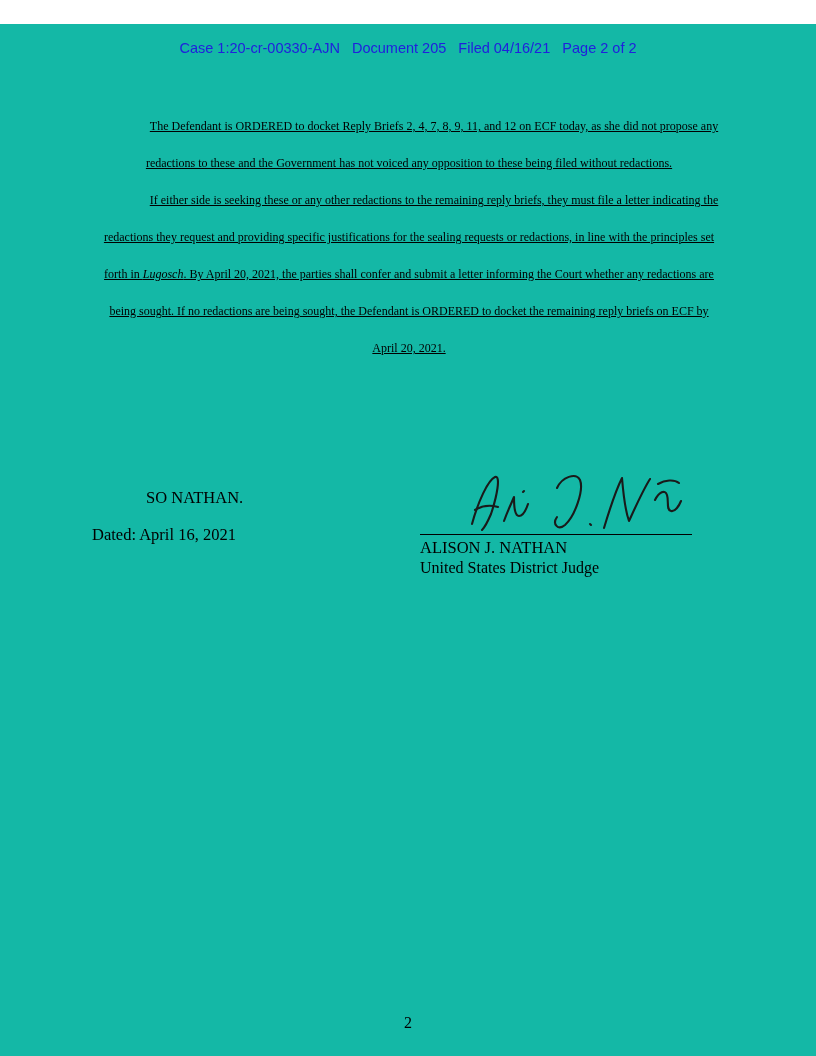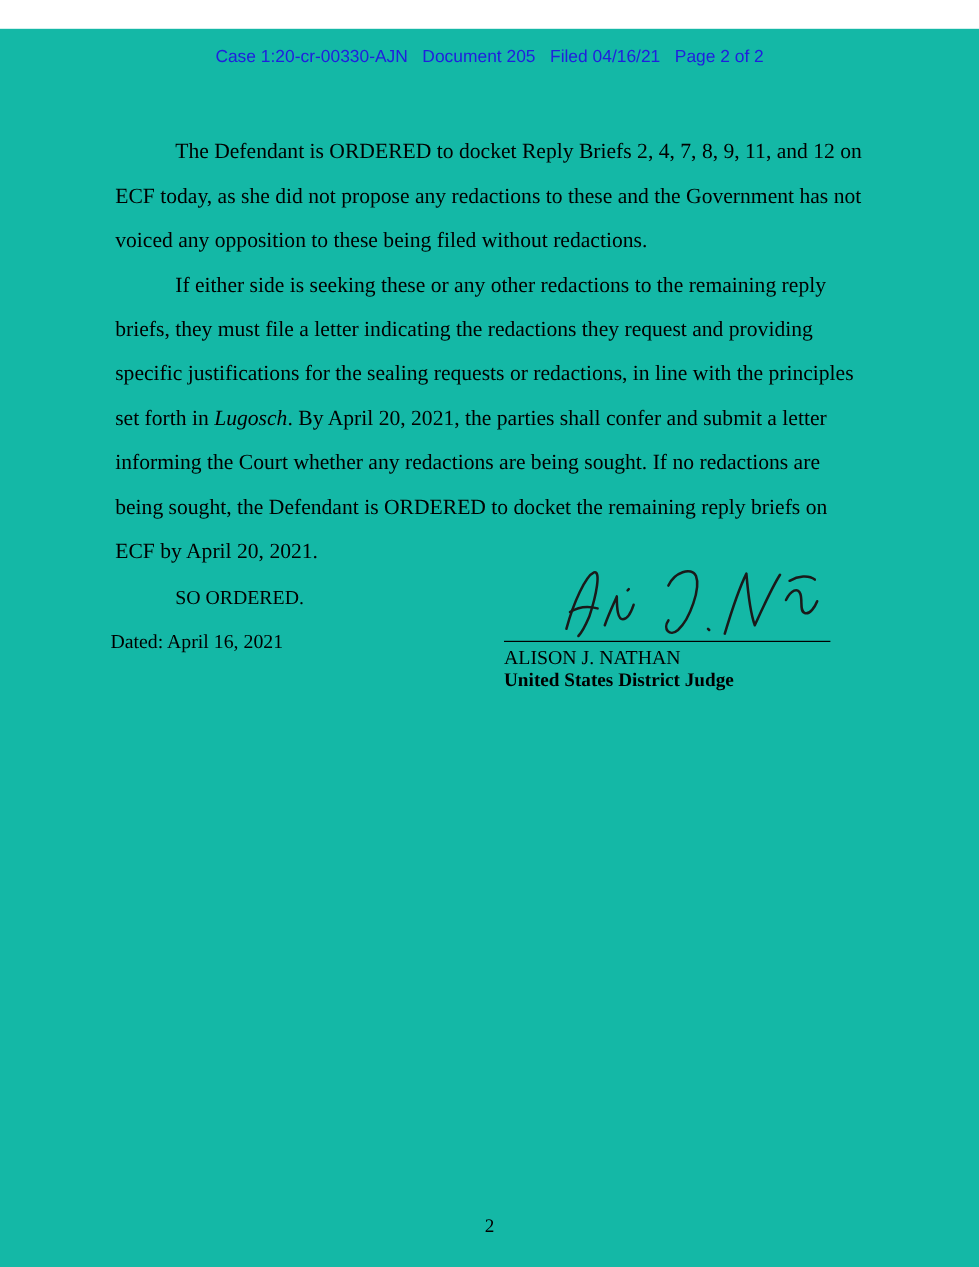--- a/index.html
+++ b/index.html
@@ -26,23 +26,24 @@
     font-family: "Liberation Sans", sans-serif;
     font-size: 14.5px;
     color: #2020dd;
     white-space: pre;
   }
   .body-text {
     position: absolute;
     top: 84px;
     left: 96px;
     width: 626px;
-    font-size: 18px;
+    font-size: 12px;
     line-height: 37px;
-    text-align: left;
+    text-align: center;
+    text-decoration: underline;
   }
   .para {
     margin: 0;
     text-indent: 50px;
   }
   .so-ordered {
     position: absolute;
     top: 464px;
     left: 146px;
     font-size: 16.5px;
@@ -75,21 +76,20 @@
     height: 0;
     border-bottom: 1.4px solid #000000;
   }
   .judge-name {
     margin-top: 3px;
     font-size: 16.5px;
   }
   .judge-title {
     margin-top: 1px;
     font-size: 16px;
-    font-weight: bold;
   }
   .page-number {
     position: absolute;
     top: 990px;
     left: 0;
     width: 100%;
     text-align: center;
     font-size: 16px;
   }
 </style>
@@ -98,21 +98,21 @@
 
 <div class="page">
 
   <div class="stamp">Case 1:20-cr-00330-AJN   Document 205   Filed 04/16/21   Page 2 of 2</div>
 
   <div class="body-text">
     <p class="para">The Defendant is ORDERED to docket Reply Briefs 2, 4, 7, 8, 9, 11, and 12 on ECF today, as she did not propose any redactions to these and the Government has not voiced any opposition to these being filed without redactions.</p>
     <p class="para"><span>If either side is seeking these or any other redactions to the remaining reply briefs, they must file a letter indicating the redactions they request and providing specific justifications for the sealing requests or redactions, in line with the principles set forth in </span><em>Lugosch</em><span>.  By April 20, 2021, the parties shall confer and submit a letter informing the Court whether any redactions are being sought.  If no redactions are being sought, the Defendant is ORDERED to docket the remaining reply briefs on ECF by April 20, 2021.</span></p>
   </div>
 
-  <div class="so-ordered">SO ORDERED.</div>
+  <div class="so-ordered">SO NATHAN.</div>
 
   <div class="dated-block">
     <div>Dated: April 16, 2021</div>
   </div>
 
   <div class="sig-block">
     <svg class="sig-svg" viewBox="0 0 222 74" xmlns="http://www.w3.org/2000/svg">
       <g fill="none" stroke="#1a1a1a" stroke-width="2.1" stroke-linecap="round" stroke-linejoin="round">
         <path d="M10,58 C16,36 26,14 33,11 C39,9 35,30 29,48 C26,55 23,61 20,64"></path>
         <path d="M13,44 C21,39 29,39 36,41"></path>

